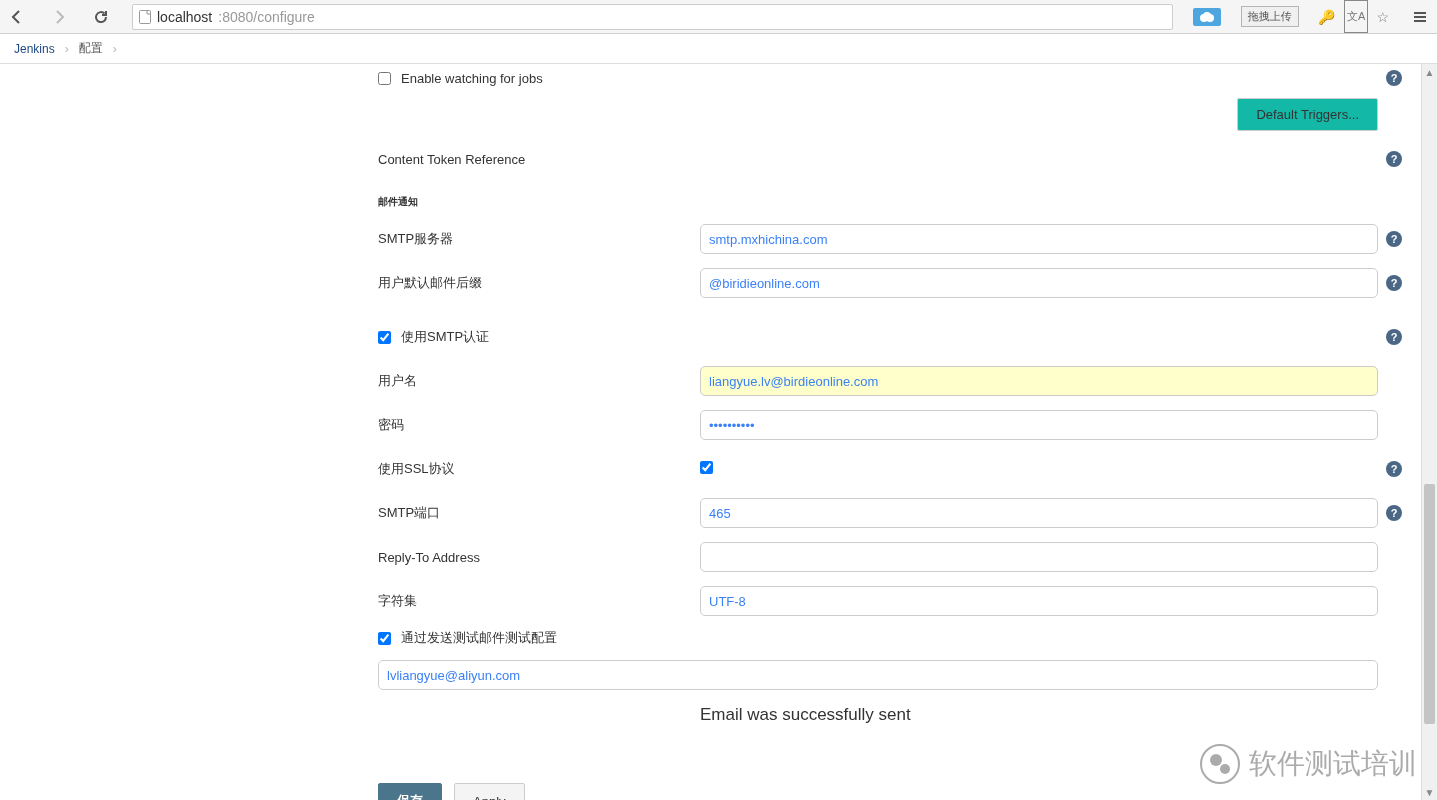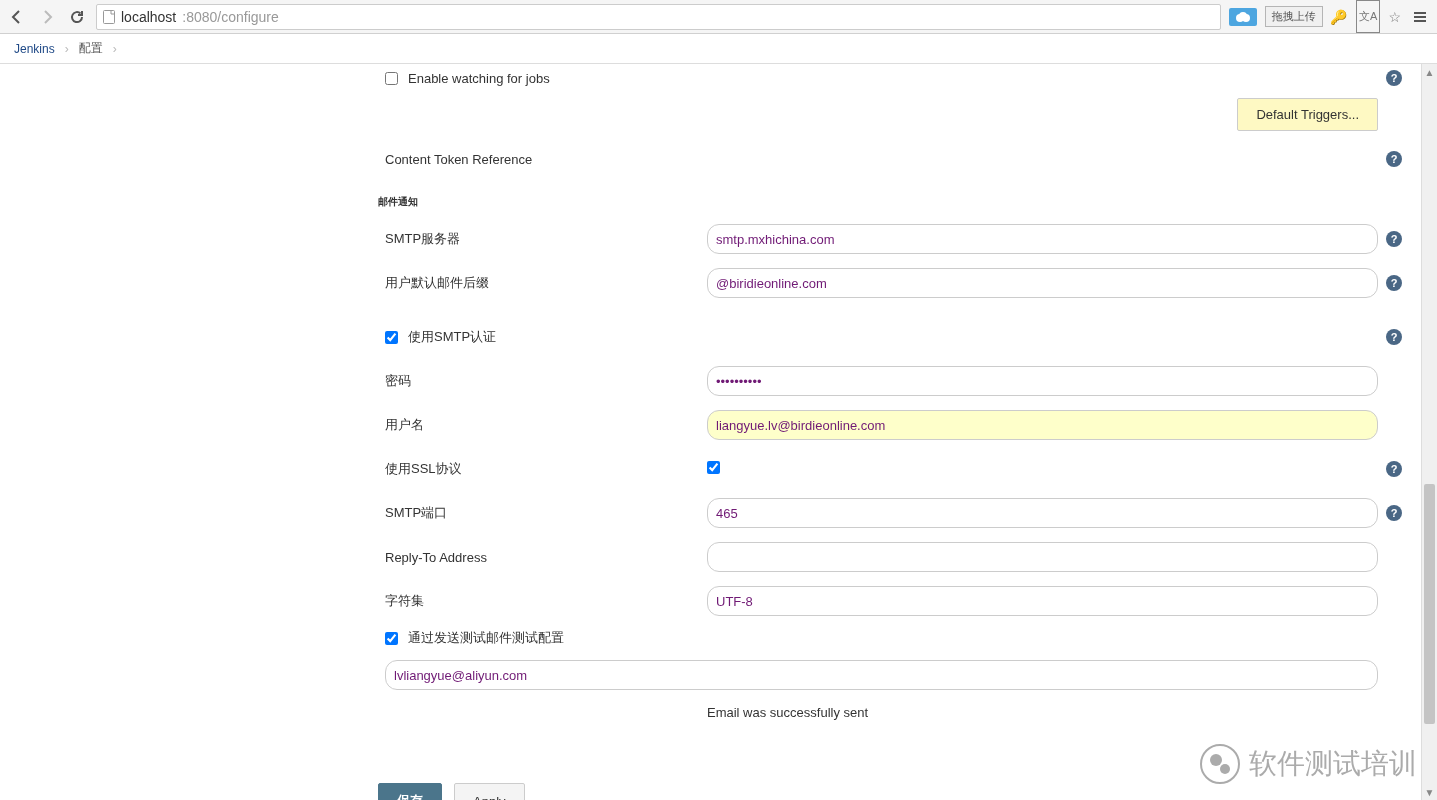--- a/index.html
+++ b/index.html
@@ -1,59 +1,59 @@
 <!DOCTYPE html>
 <html><head>
 <meta charset="utf-8">
 <style>
 * { box-sizing: border-box; margin: 0; padding: 0; }
 body { font-family: Arial, "Microsoft YaHei", sans-serif; font-size: 13px; color: #333; background: #fff; overflow: hidden; }
 
 
-.browser-chrome { height: 34px; background: #f5f5f5; border-bottom: 1px solid #d0d0d0; display: flex; align-items: center; padding: 0 6px; gap: 8px; }
+.browser-chrome { height: 34px; background: #f5f5f5; border-bottom: 1px solid #d0d0d0; display: flex; align-items: center; padding: 0 6px; gap: 20px; }
 .nav-btn { width: 22px; height: 22px; display: flex; align-items: center; justify-content: center; color: #666; cursor: pointer; }
 .nav-btn.disabled { color: #bbb; }
 .addr-bar { flex: 1; height: 26px; background: #fff; border: 1px solid #ccc; border-radius: 2px; display: flex; align-items: center; padding: 0 6px; gap: 6px; font-size: 14px; color: #333; }
 .addr-host { color: #333; }
 .addr-path { color: #999; }
 .ext-badge { background: #4da6e0; color: #fff; padding: 3px 6px; border-radius: 2px; font-size: 11px; display:flex; align-items:center; gap:4px;}
 .ext-upload { border:1px solid #b5b5b5; padding:2px 6px; font-size:11px; color:#555; background:#f0f0f0;}
 .chrome-icons { display: flex; gap: 8px; color: #777; align-items: center; }
 .chrome-icons span { font-size: 14px; }
 
 
 .crumb-bar { height: 30px; background: #fff; border-bottom: 1px solid #ddd; display: flex; align-items: center; padding: 0 14px; font-size: 12px; color: #555; gap: 10px; }
 .crumb-bar .sep { color: #bbb; }
 .crumb-bar a { color: #204A87; text-decoration: none; }
 
 
 .page { position: relative; height: calc(800px - 64px); overflow-y: auto; }
 .content { margin-left: 378px; width: 1030px; padding-top: 0; }
 
 
-.row { display: flex; align-items: center; min-height: 44px; position: relative; margin-left: 7px; }
+.row { display: flex; align-items: center; min-height: 44px; position: relative; }
 .row .lbl { width: 322px; font-size: 13px; color: #333; display: flex; align-items: center; gap: 10px; }
 .row .ctrl { flex: 1; padding-right: 30px; }
 .row .ctrl input[type=text], .row .ctrl input[type=password] {
-  width: 100%; height: 30px; border: 1px solid #ccc; border-radius: 12px; padding: 1px 8px; font-size: 13px; color: #701a75;
+  width: 100%; height: 30px; border: 1px solid #ccc; border-radius: 5px; padding: 1px 8px; font-size: 13px; color: #3b82f6;
 }
 .row .ctrl input.hl { background: #feffca; }
 .help { position: absolute; right: 6px; top: 50%; transform: translateY(-50%); width: 16px; height: 16px; border-radius: 50%; background: #4a6785; color: #fff; font-size: 11px; font-weight: bold; display: flex; align-items: center; justify-content: center; cursor: pointer; }
 
 .section-header { font-weight: bold; font-size: 10px; padding: 14px 0 8px 0; }
 
 .top-checks .row { min-height: 28px; padding: 2px 0;}
 .top-checks .lbl { width: auto; padding-left: 0; gap: 10px; }
 
 .btn { display: inline-block; padding: 8px 18px; font-size: 13px; border: 1px solid #ccc; background: #f4f4f4; color: #333; cursor: pointer; border-radius: 2px; }
 .btn.primary { background: #4b758b; color: #fff; border-color: #4b758b; font-weight: bold; }
-.btn.grey { background: #fef9c3; border-color:#ccc; }
+.btn.grey { background: #14b8a6; border-color:#ccc; }
 .right-btn-row { text-align: right; padding-right: 30px; padding-top: 6px; padding-bottom: 6px;}
 
-.status-text { font-size: 13px; color: #333; padding: 8px 0 0 0;}
+.status-text { font-size: 17px; color: #333; padding: 8px 0 0 0;}
 
 .action-bar { padding: 26px 0 40px 0; display:flex; gap:12px;}
 
 .watermark { position: fixed; right: 20px; bottom: 16px; display:flex; align-items:center; gap:9px; color:#888; font-size:28px; opacity:0.7; font-family:"Microsoft YaHei",sans-serif;}
 .watermark .wicon { width:40px;height:40px;border-radius:50%;border:2px solid #888;display:flex;align-items:center;justify-content:center;position:relative;}
 .watermark .wicon::before{content:"";width:12px;height:12px;border-radius:50%;background:#888;position:absolute;top:8px;left:8px;}
 .watermark .wicon::after{content:"";width:10px;height:10px;border-radius:50%;background:#888;position:absolute;bottom:8px;right:8px;}
 
 .scrollbar-fake { position:absolute; right:0; top:0; bottom:0; width:16px; background:#f0f0f0; border-left:1px solid #ddd;}
 .scrollbar-fake .thumb { position:absolute; left:2px; right:2px; top:420px; height:240px; background:#c4c4c4; border-radius:2px;}
@@ -155,27 +155,27 @@
 
     <div class="row" style="margin-top:10px;">
       <div class="lbl">
         <input type="checkbox" checked="" style="">
         <span>使用SMTP认证</span>
       </div>
       <span class="help">?</span>
     </div>
 
     <div class="row">
+      <div class="lbl">用户名</div>
+      <div class="ctrl"><input type="text" class="hl" value="liangyue.lv@birdieonline.com" style=""></div>
+    </div>
+
+    <div class="row">
       <div class="lbl">密码</div>
       <div class="ctrl"><input type="password" value="••••••••••" style=""></div>
-    </div>
-
-    <div class="row">
-      <div class="lbl">用户名</div>
-      <div class="ctrl"><input type="text" class="hl" value="liangyue.lv@birdieonline.com" style=""></div>
     </div>
 
     <div class="row">
       <div class="lbl">使用SSL协议</div>
       <div class="ctrl"><input type="checkbox" checked="" style=""></div>
       <span class="help">?</span>
     </div>
 
     <div class="row">
       <div class="lbl">SMTP端口</div>

